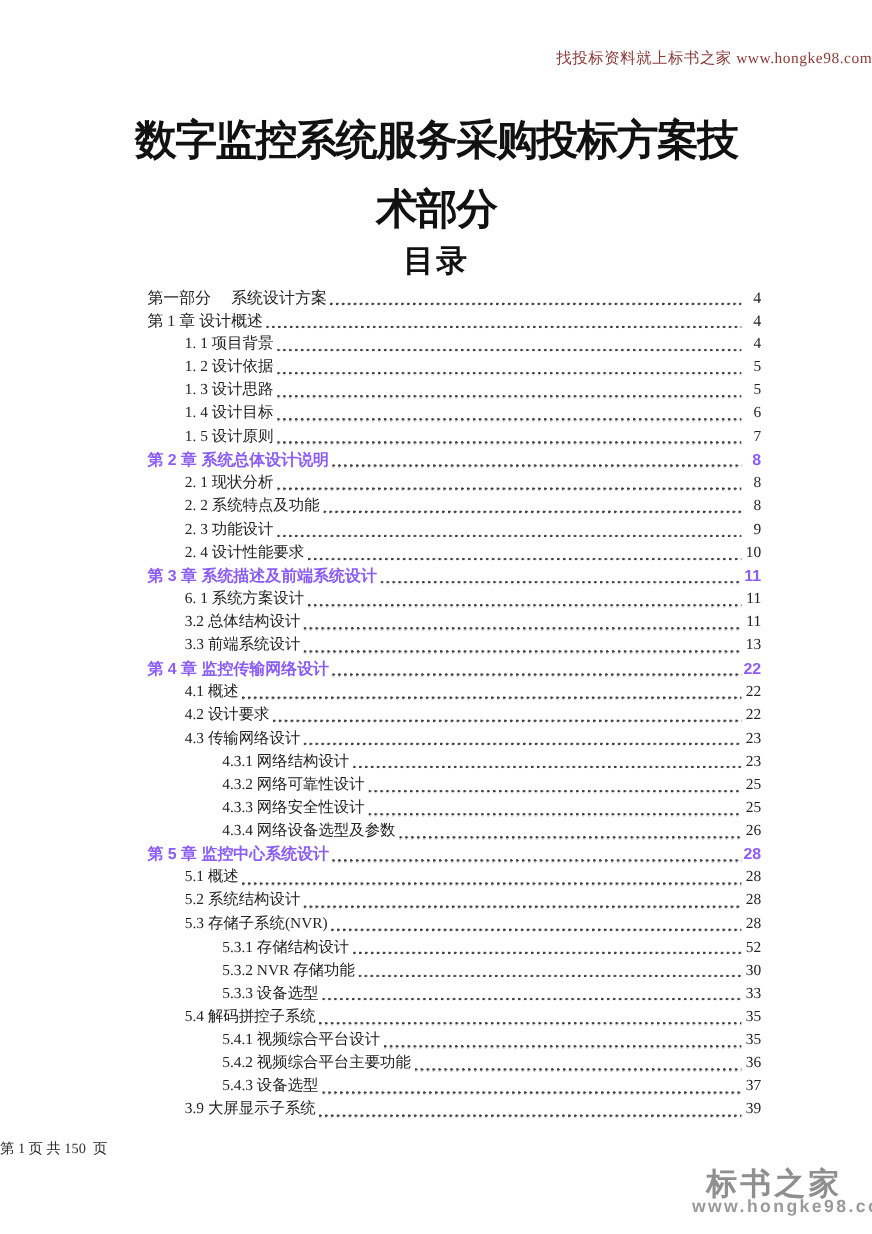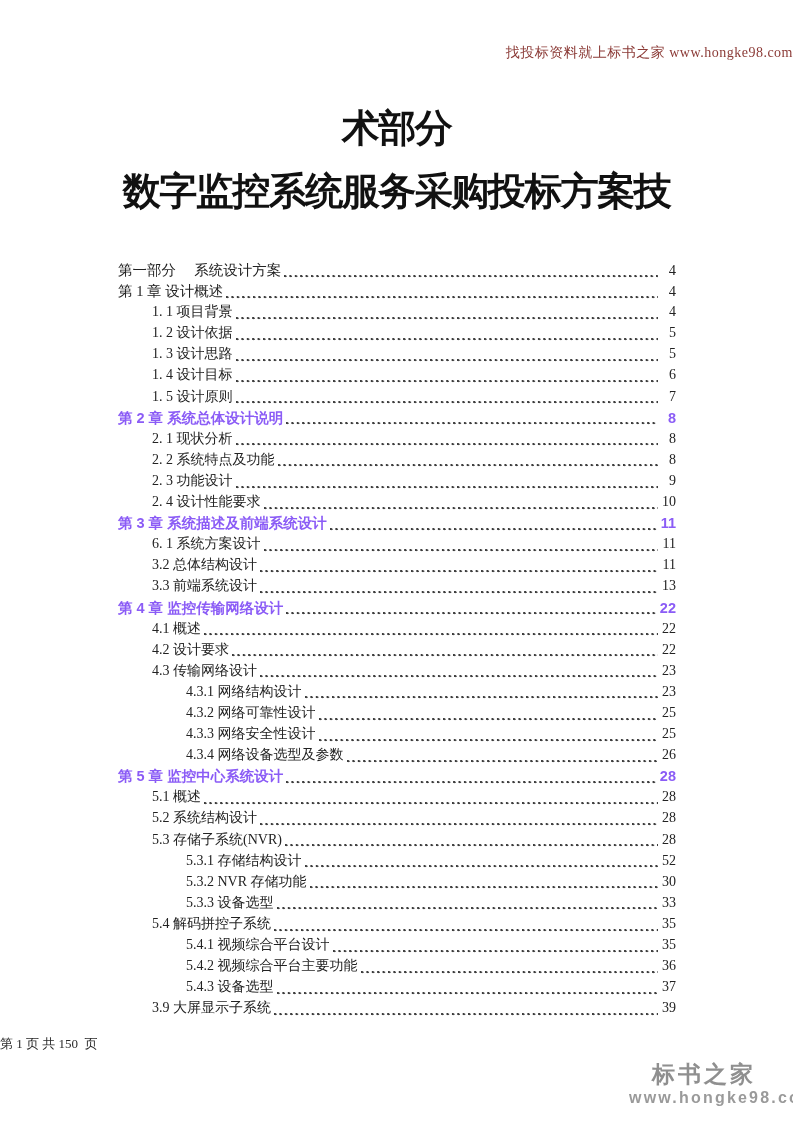--- a/index.html
+++ b/index.html
@@ -30,21 +30,21 @@
   }
   .toc-heading{
     position:absolute;top:218px;left:0;width:100%;
     text-align:center;
     font-weight:bold;
     font-size:28px;
     letter-spacing:2px;
     color:#111;
   }
   .toc{
-    position:absolute;top:261px;left:118px;width:558px;
+    position:absolute;top:261px;left:134px;width:558px;
   }
   .toc-row{
     display:flex;
     align-items:baseline;
     height:21.1px;
     font-size:14px;
     color:#222;
   }
   .toc-row .label{white-space:pre;}
   .toc-row .dots{
@@ -79,46 +79,46 @@
   .watermark{
     position:absolute;
     right:14px;top:1062px;
     width:150px;
     text-align:center;
     font-family:"Liberation Sans","DejaVu Sans",sans-serif;
     color:var(--watermark-gray,#8f8f8f);
   }
   .watermark .wm-name{
     font-weight:bold;
-    font-size:23px;
+    font-size:28px;
     letter-spacing:3px;
     line-height:28px;
-    font-family:Liberation Mono, monospace;
   }
   .watermark .wm-url{
     font-size:16px;
     font-weight:bold;
     letter-spacing:2.2px;
     line-height:15px;
     color:#9a9a9a;
     white-space:nowrap;
   }
 </style>
 </head>
 <body>
 
 <div class="page" style="--header-red: #8b3a36; --text: #1c1c1c; --watermark-gray: #8f8f8f;">
 
   <div class="site-header">找投标资料就上标书之家 www.hongke98.com</div>
 
   <div class="doc-title">
+    <div>数字监控系统服务采购投标方案技</div>
     <div>术部分</div>
-    <div>数字监控系统服务采购投标方案技</div>
   </div>
 
+  <div class="toc-heading">目录</div>
 
   <div class="toc">
       <div class="toc-row lvl0">
       <span class="label">第一部分　 系统设计方案</span>
       <span class="dots"></span>
       <span class="pg">4</span>
     </div>
       <div class="toc-row lvl0">
       <span class="label">第 1 章 设计概述</span>
       <span class="dots"></span>

